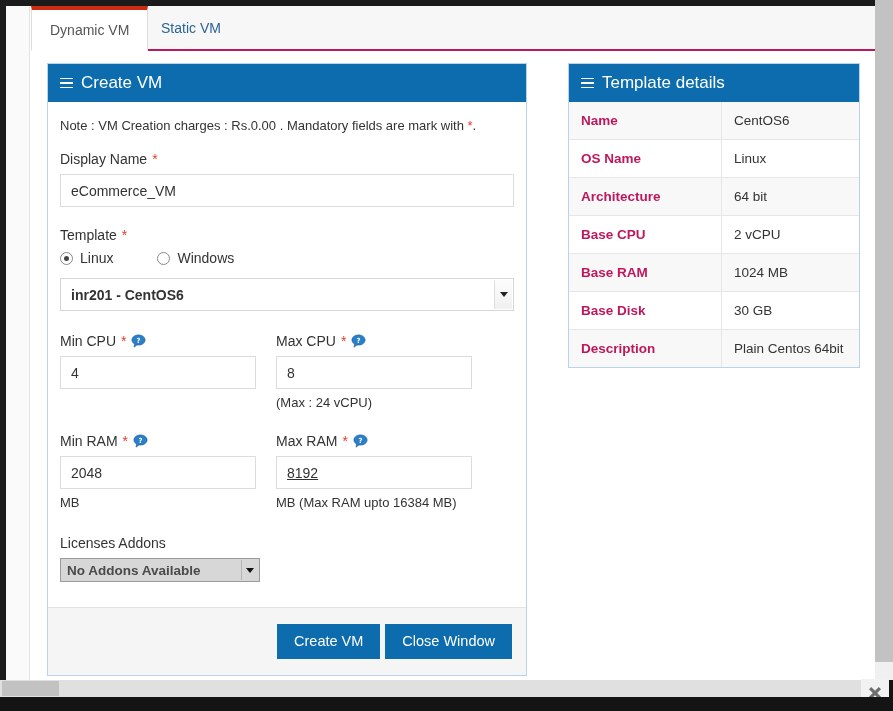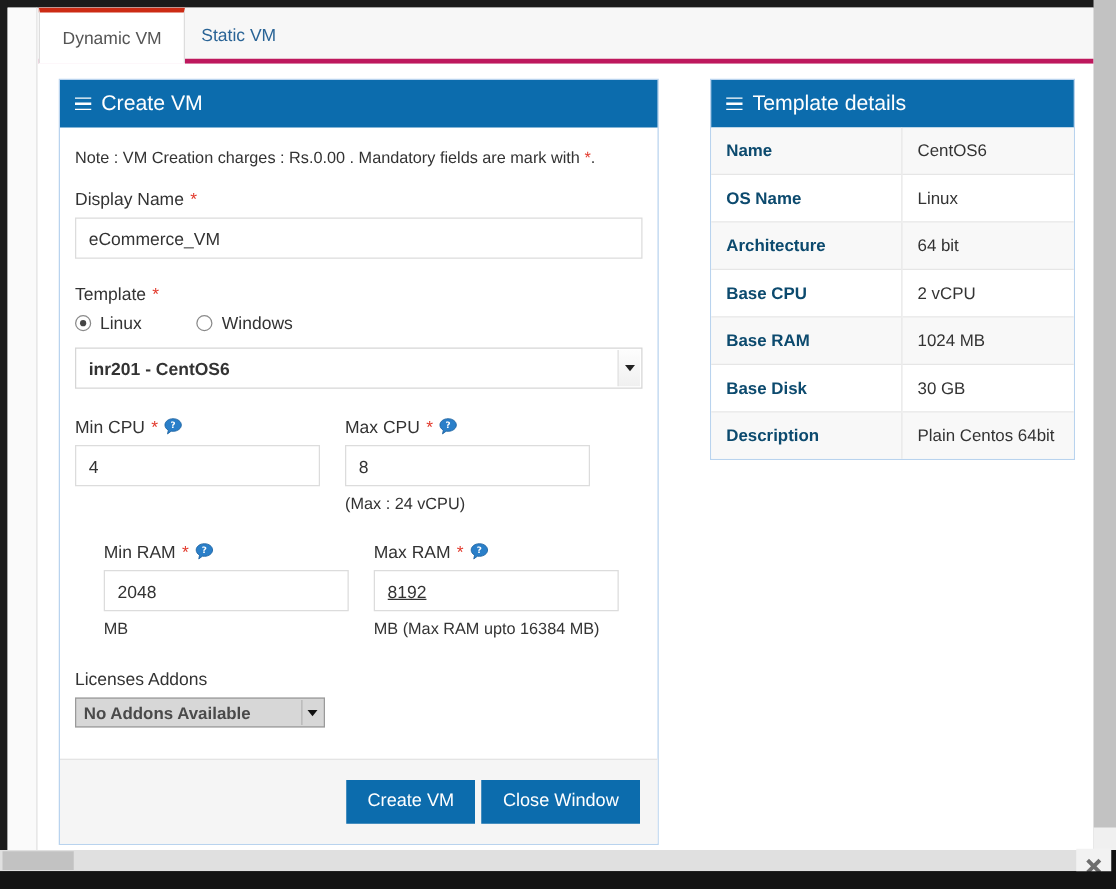--- a/index.html
+++ b/index.html
@@ -54,21 +54,21 @@
     box-sizing: border-box;
   }
 
   
   .tabs {
     position: absolute;
     left: 25px; top: 0;
     width: 844px;
     height: 45px;
     background: #f7f7f7;
-    border-bottom: 4px solid #be185d;
+    border-bottom: 2px solid #be185d;
     box-sizing: border-box;
   }
   .tab {
     position: absolute;
     top: 0;
     height: 45px;
     box-sizing: border-box;
     font-size: 14px;
     line-height: 45px;
     padding: 0 18px;
@@ -307,21 +307,21 @@
     border-collapse: collapse;
     font-size: 13.5px;
   }
   table.details tr { border-bottom: 1px solid #e6e6e6; }
   table.details tr:last-child { border-bottom: none; }
   table.details tr:nth-child(odd) { background: #f8f8f8; }
   table.details tr:nth-child(even) { background: #ffffff; }
   table.details th {
     text-align: left;
     font-weight: bold;
-    color: #0c4a6e;
+    color: #be185d;
     padding: 11px 0 11px 12px;
     width: 140px;
     border-right: 1px solid #e6e6e6;
     white-space: nowrap;
   }
   table.details td {
     padding: 11px 0 11px 12px;
     color: #333;
     font-weight: normal;
   }
@@ -468,21 +468,21 @@
                     <text x="8" y="9.3" font-size="7.5" font-family="DejaVu Sans, sans-serif" font-weight="bold" fill="#ffffff" text-anchor="middle">?</text>
                   </svg>
                 </span>
               </div>
               <input class="txt-input" style="margin-bottom: 0px;" type="text" value="8">
               <div class="hint">(Max : 24 vCPU)</div>
             </div>
           </div>
 
           
-          <div class="two-col" style="margin-top:22px;margin-left:23px;">
+          <div class="two-col" style="margin-top:22px;">
             <div class="col">
               <div class="field-label">
                 <span>Min RAM</span>
                 <span class="req">*</span>
                 <span class="help-icon">
                   <svg viewBox="0 0 16 16" width="15" height="15">
                     <path d="M8 1C4.1 1 1 3.4 1 6.4c0 1.8 1.1 3.4 2.9 4.4L3.2 14l3.1-2.3c.6.1 1.1.1 1.7.1 3.9 0 7-2.4 7-5.4S11.9 1 8 1z" fill="#2a7fc9"></path>
                     <path d="M8 1C4.1 1 1 3.4 1 6.4c0 1.8 1.1 3.4 2.9 4.4L3.2 14l3.1-2.3c.6.1 1.1.1 1.7.1 3.9 0 7-2.4 7-5.4S11.9 1 8 1z" fill="none" stroke="#1a5f9e" stroke-width="0.7"></path>
                     <text x="8" y="9.3" font-size="7.5" font-family="DejaVu Sans, sans-serif" font-weight="bold" fill="#ffffff" text-anchor="middle">?</text>
                   </svg>

